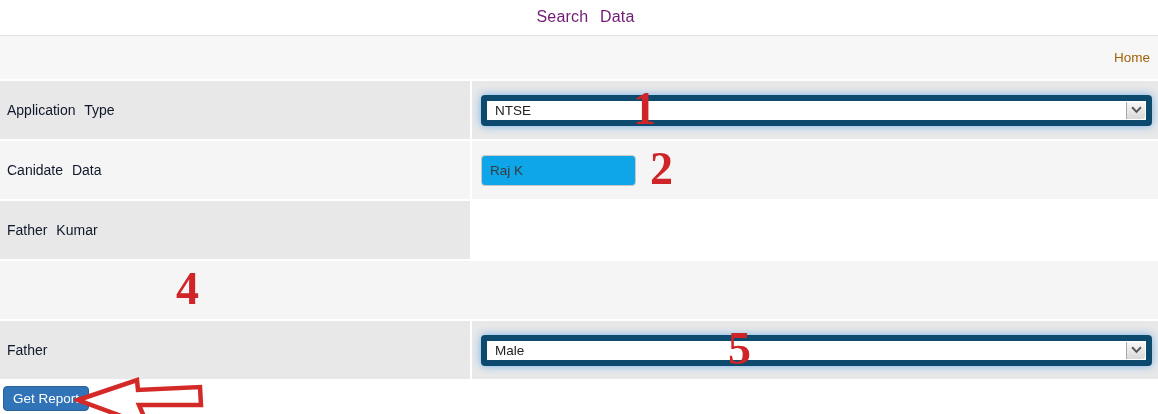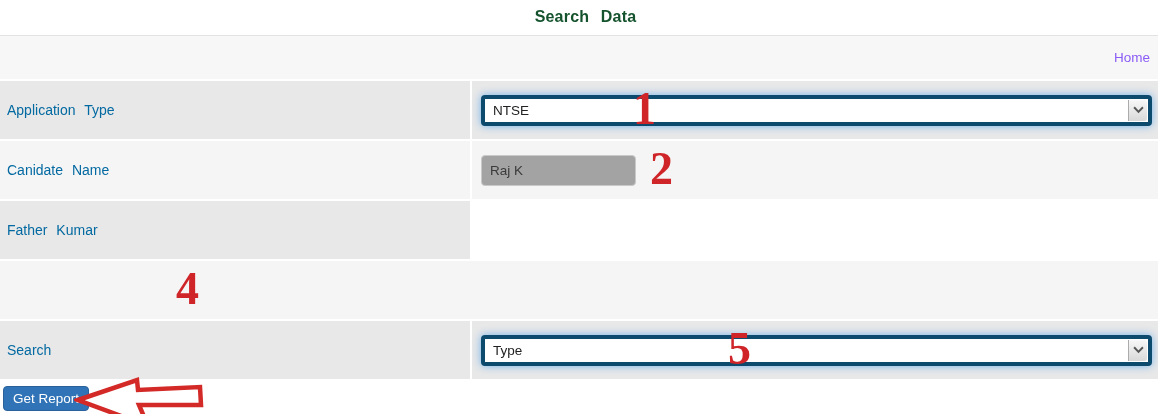--- a/index.html
+++ b/index.html
@@ -10,76 +10,76 @@
     background:#fff;
     font-family:"Liberation Sans", sans-serif;
     overflow:hidden;
   }
   
   .title-row {
     position:absolute; top:0; left:0; right:0; height:34px;
     display:flex; align-items:center; justify-content:center;
   }
   .title-row .title {
-    font-size:16px; font-weight:bold; color:#14532d; word-spacing:7px;
+    font-size:16px; font-weight:normal; color:#701a75; word-spacing:7px;
     letter-spacing:.2px;
     margin-left:13px;
   }
   
   .home-row {
     position:absolute; top:35px; left:0; right:0; height:44px;
     background:#f7f7f7;
     border-top:1px solid #e3e3e3;
     display:flex; align-items:center; justify-content:flex-end;
     padding-right:8px;
   }
   .home-link {
-    color:#8b5cf6; font-size:13.5px; text-decoration:none; cursor:pointer;
+    color:#a16207; font-size:13.5px; text-decoration:none; cursor:pointer;
   }
   
   .form-table { position:absolute; top:81px; left:0; right:0; }
   .row { display:flex; column-gap:2px; margin-bottom:2px; height:58px; }
   .row > div { height:58px; }
   .row.dark  > div { background:#e8e8e8; }
   .row.light > div { background:#f5f5f5; }
   .cell-label {
     width:470px; flex:0 0 470px;
     display:flex; align-items:center;
     padding-left:7px;
-    font-size:14px; color:#0369a1; word-spacing:5px;
+    font-size:14px; color:#0f172a; word-spacing:5px;
   }
   .cell-field {
     flex:1 1 auto; position:relative;
     display:flex; align-items:center;
     padding-left:9px; padding-right:6px;
   }
   
   .select {
     position:relative; width:100%; height:31px;
     background:#fff;
-    border:4px solid #0c4a6e; border-radius:4px;
+    border:6px solid #0c4a6e; border-radius:4px;
     box-shadow:0 0 8px rgba(101,173,236,.9);
     display:flex; align-items:center;
     cursor:pointer;
   }
   .select-text { padding-left:8px; font-size:13.5px; color:#222; }
   .select-btn {
     position:absolute; right:1px; top:1px; bottom:1px; width:19px;
     background:linear-gradient(#f7f7f7,#d9d9d9);
     border-left:1px solid #ababab;
     border-radius:0 3px 3px 0;
     display:flex; align-items:center; justify-content:center;
   }
   
   .text-input {
     width:155px; height:31px;
     border:1px solid #c9c9c9; border-radius:4px;
     padding:0 8px; font-size:13.5px; color:#3a3a3a;
     font-family:"Liberation Sans", sans-serif;
-    background:#a3a3a3; outline:none;
+    background:#0ea5e9; outline:none;
   }
   
   .num {
     position:absolute; top:50%; transform:translateY(-52%);
     font-family:"Liberation Serif", serif; font-weight:bold;
     font-size:46px; line-height:1; color:#cf2428;
   }
   .n1 { left:161px; } .n2 { left:178px; } .n3 { left:173px; }
   .n4 { left:176px; } .n5 { left:256px; }
   
@@ -121,21 +121,21 @@
                 <path d="M1 1 L5 5.3 L9 1" fill="none" stroke="#555" stroke-width="1.7"></path>
               </svg>
           </span>
         </div>
         <span class="num n1">1</span>
       </div>
     </div>
 
     <div class="row light">
       <div class="cell-label">
-        <span>Canidate Name</span>
+        <span>Canidate Data</span>
       </div>
       <div class="cell-field">
         <input class="text-input" value="Raj K" style="">
         <span class="num n2">2</span>
       </div>
     </div>
 
     <div class="row dark">
       <div class="cell-label">
         <span>Father Kumar</span>
@@ -143,25 +143,25 @@
     </div>
 
     <div class="row light">
       <div class="cell-field">
         <span class="num n4">4</span>
       </div>
     </div>
 
     <div class="row dark">
       <div class="cell-label">
-        <span>Search</span>
+        <span>Father</span>
       </div>
       <div class="cell-field">
         <div class="select">
-          <span class="select-text">Type</span>
+          <span class="select-text">Male</span>
           <span class="select-btn">
             <svg viewBox="0 0 10 7" width="11" height="8">
                 <path d="M1 1 L5 5.3 L9 1" fill="none" stroke="#555" stroke-width="1.7"></path>
               </svg>
           </span>
         </div>
         <span class="num n5">5</span>
       </div>
     </div>
 

